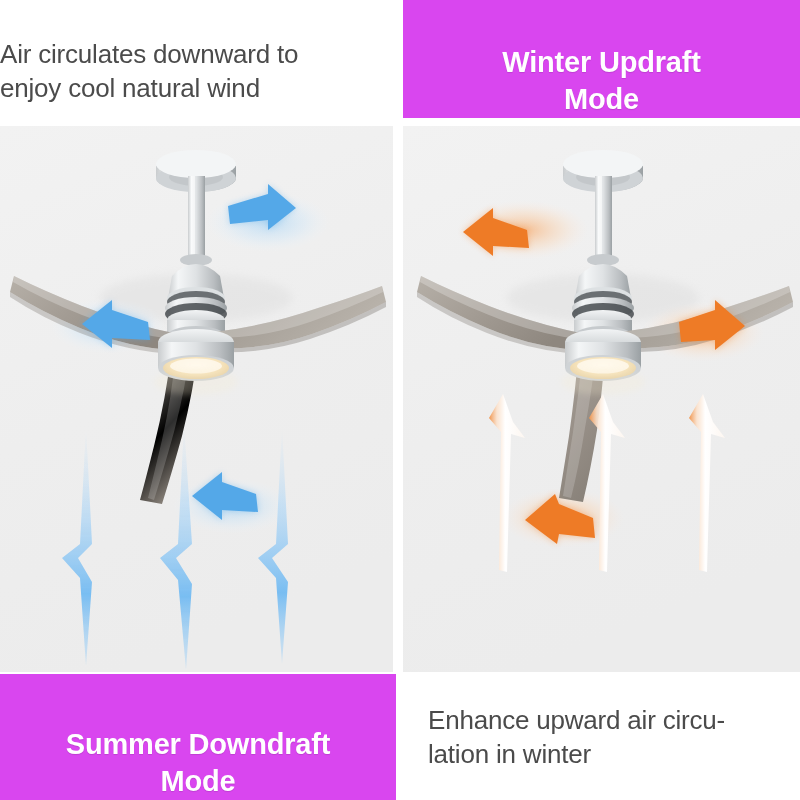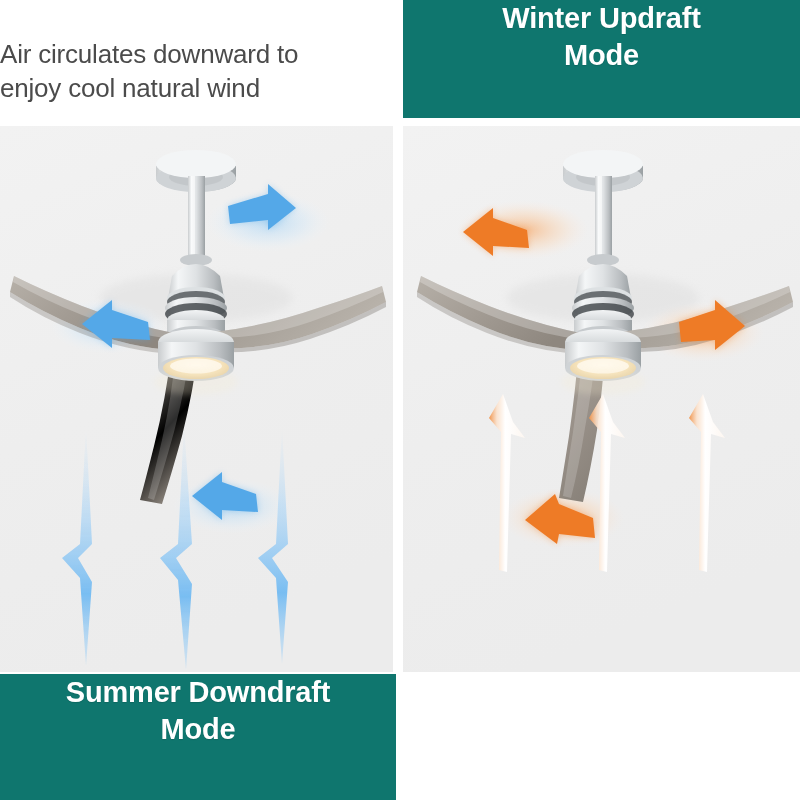--- a/index.html
+++ b/index.html
@@ -30,23 +30,23 @@
     font-size:26px;
     line-height:1.32;
     letter-spacing:-0.2px;
     font-weight:400;
     white-space:pre-line;
   }
 
   
   .headline{
     display:flex;
-    align-items:flex-start;
+    align-items:flex-end;
     justify-content:center;
-    background:#0f766e;
+    background:#d946ef;
     text-align:center;
   }
   .headline .txt{
     color:#ffffff;
     font-size:29px;
     font-weight:bold;
     line-height:1.28;
     letter-spacing:-0.2px;
     white-space:pre-line;
     text-shadow:0 1px 1px rgba(0,0,0,.12);
@@ -364,14 +364,18 @@
         <path d="M296 444 L298 306 L286 292 L300 268 L310 296 L322 312 L308 308 L304 446 Z" fill="url(#streakO)"></path>
       </g>
     </svg>
   </div>
 
   <div class="cell headline" style="left:0px; top:674px; width:396px; height:126px;">
     <div class="txt">Summer Downdraft
 Mode</div>
   </div>
 
+  <div class="cell caption" style="left:403px; top:674px; width:397px; height:126px; padding-left:25px;">
+    <div class="txt">Enhance upward air circu-
+lation in winter</div>
+  </div>
 
 </div>
 
 </body></html>

